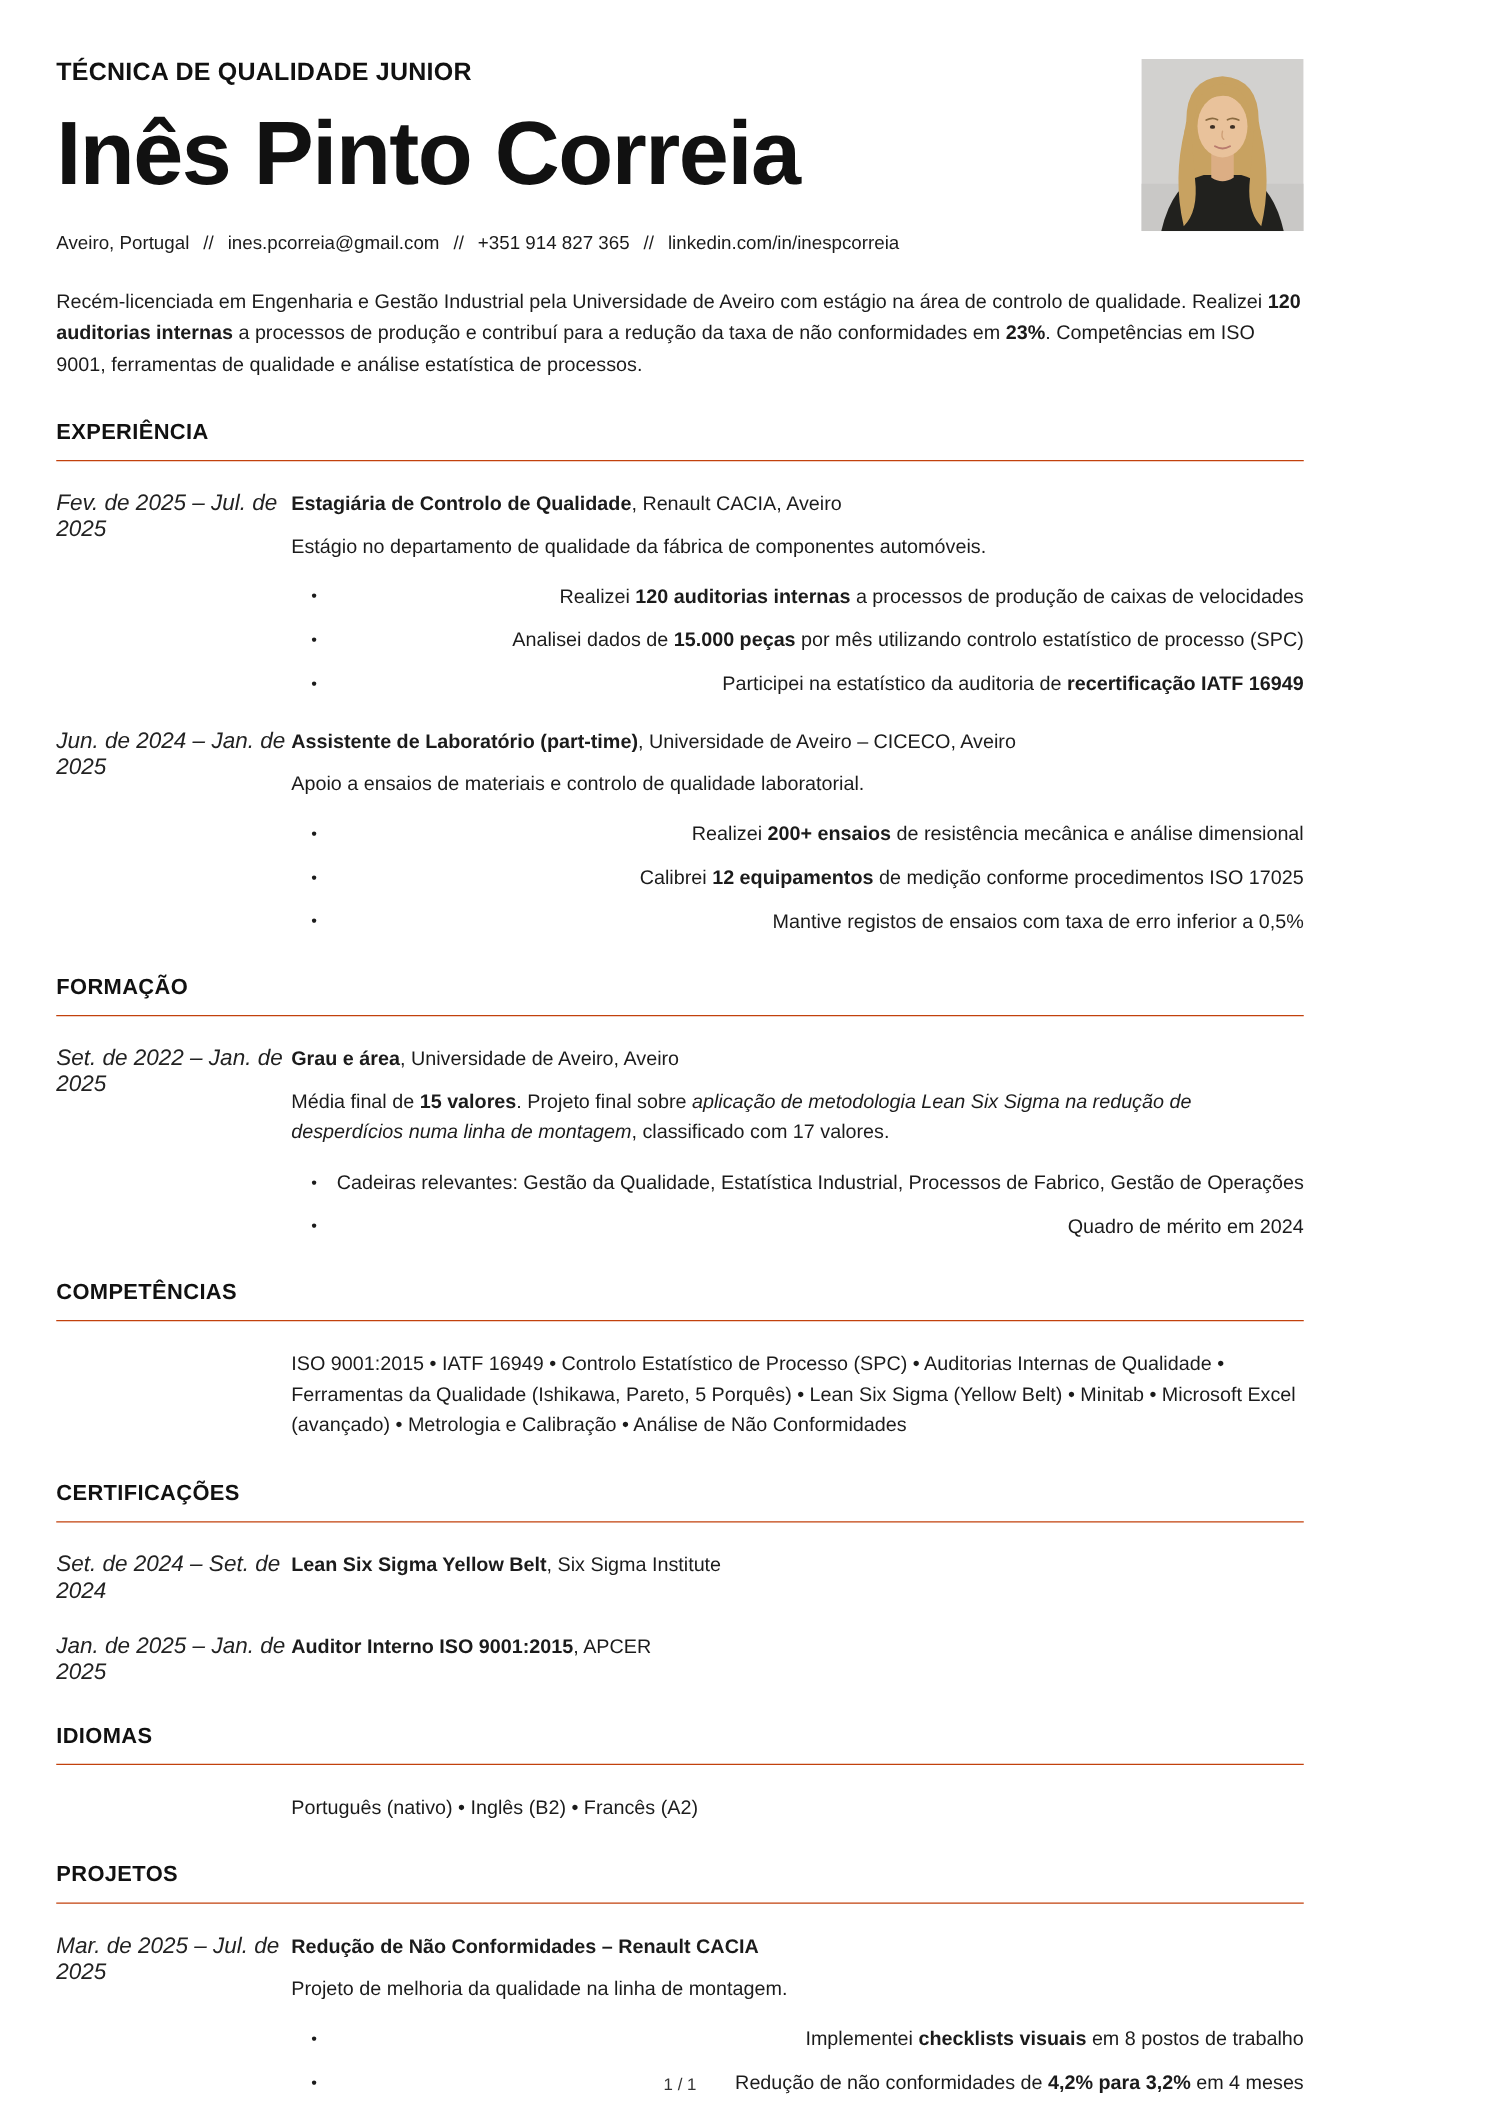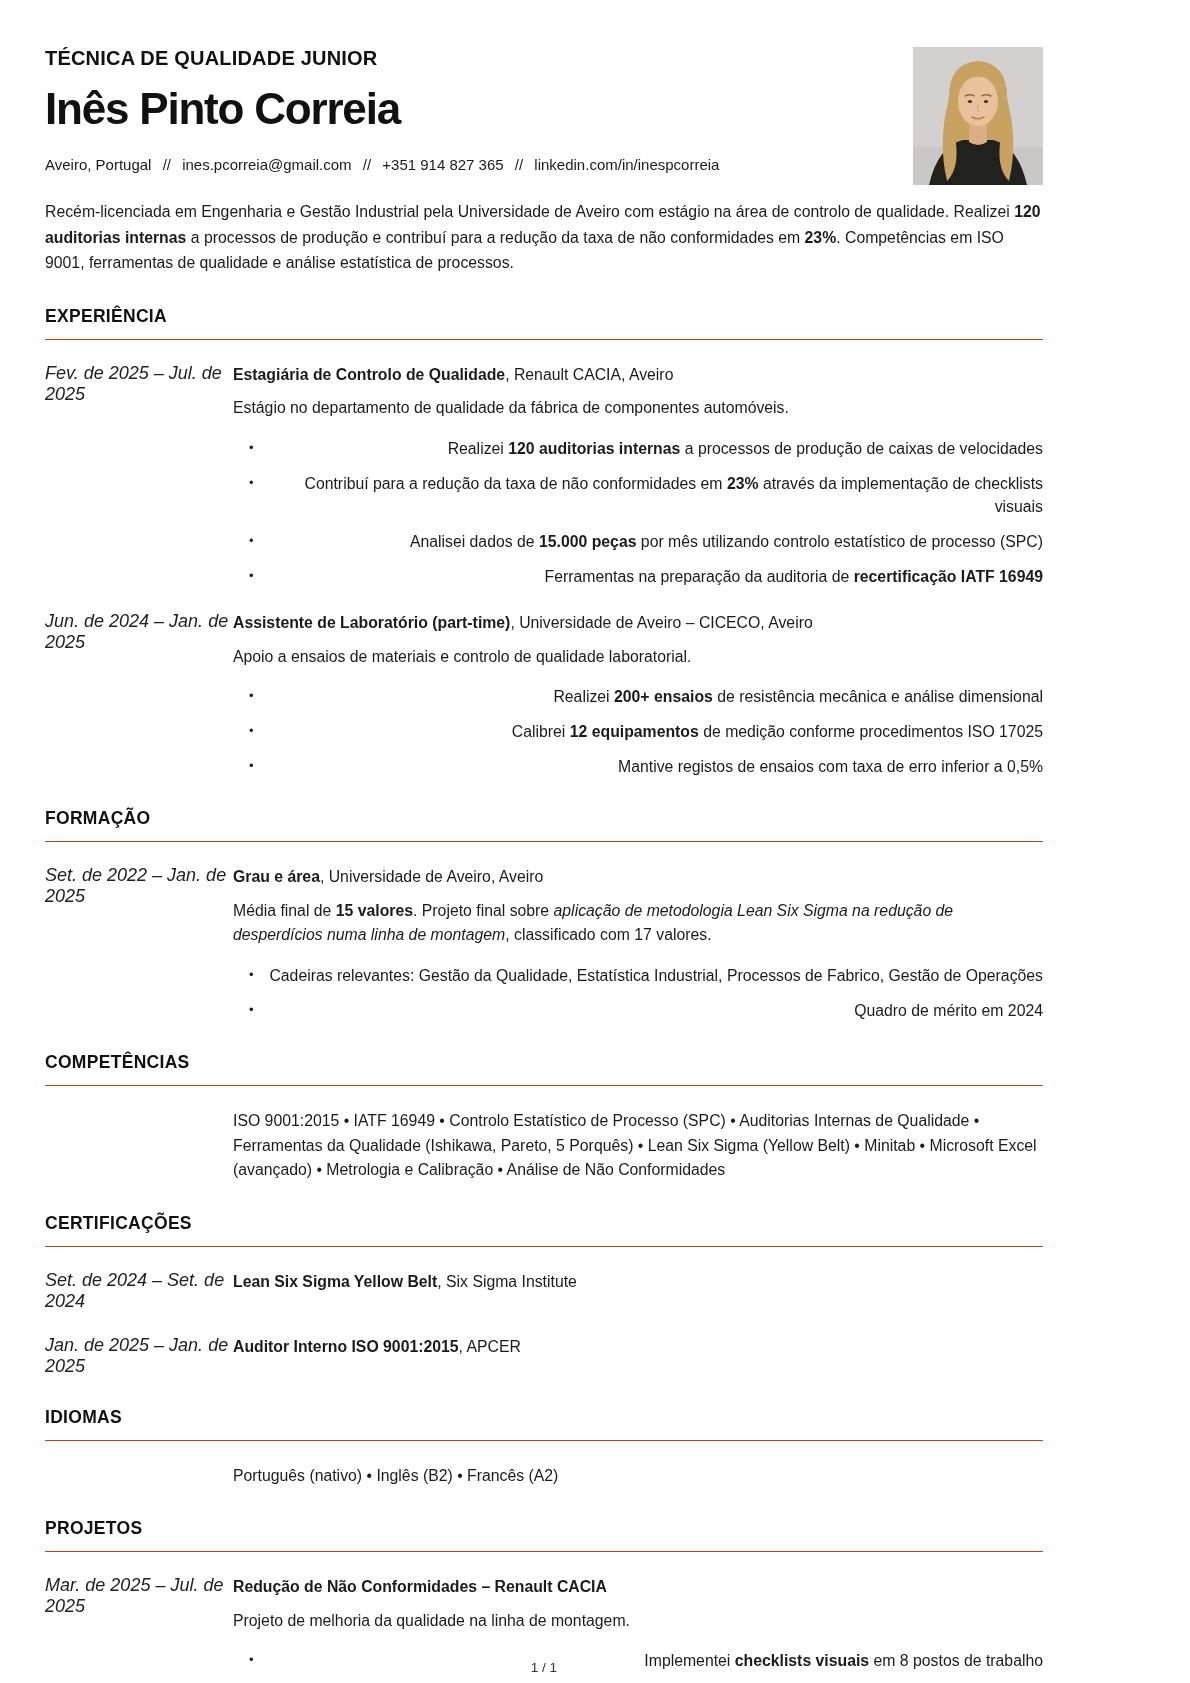--- a/index.html
+++ b/index.html
@@ -3,21 +3,21 @@
 <meta charset="utf-8">
 <style>
   html,body{margin:0;padding:0;background:#ffffff;}
   .page{
     width:1088px;height:1683px;box-sizing:border-box;position:relative;
     background:#ffffff;padding:47px 45px 0 45px;
     font-family:"Liberation Sans",sans-serif;color:#1b1b1b;
   }
   header{position:relative;}
   .job-title{font-size:20px;font-weight:700;letter-spacing:.2px;color:#111;margin:0;}
-  .name{font-size:44px;font-weight:700;letter-spacing:-1.2px;line-height:1.05;color:#111;margin:16px 0 0 0;}
+  .name{font-size:72px;font-weight:700;letter-spacing:-1.2px;line-height:1.05;color:#111;margin:16px 0 0 0;}
   .contact{margin-top:24px;font-size:15px;color:#1b1b1b;white-space:nowrap;}
   .contact .sep{margin:0 7px 0 7px;color:#1b1b1b;}
   .summary{margin:26px 0 0 0;font-size:15.8px;line-height:1.62;max-width:1100px;}
   .photo{position:absolute;top:0;right:0;width:130px;height:138px;overflow:hidden;}
   .photo svg{display:block;}
   main{display:block;}
   section{margin-top:30px;}
   .section-title{
     font-size:17.5px;font-weight:700;letter-spacing:.3px;color:#111;
     margin:0;padding:0 0 12px 0;border-bottom:1px solid #c2410c;
@@ -79,23 +79,22 @@
   <main>
       <section>
         <h2 class="section-title">EXPERIÊNCIA</h2>
         <div class="entry">
           <div class="entry-date">Fev. de 2025 – Jul. de 2025</div>
           <div class="entry-content">
             <div class="entry-title"><span class="b">Estagiária de Controlo de Qualidade</span><span>, Renault CACIA, Aveiro</span></div>
             <div class="entry-desc"><span>Estágio no departamento de qualidade da fábrica de componentes automóveis.</span></div>
             <ul class="bullets">
               <li><span>Realizei </span><span class="b">120 auditorias internas</span><span> a processos de produção de caixas de velocidades</span></li>
-              <li><span>Contribuí para a redução da taxa de não conformidades em </span><span class="b">23%</span><span> através da implementação de checklists visuais</span></li>
               <li><span>Analisei dados de </span><span class="b">15.000 peças</span><span> por mês utilizando controlo estatístico de processo (SPC)</span></li>
-              <li><span>Ferramentas na preparação da auditoria de </span><span class="b">recertificação IATF 16949</span></li>
+              <li><span>Participei na estatístico da auditoria de </span><span class="b">recertificação IATF 16949</span></li>
             </ul>
           </div>
         </div>
         <div class="entry">
           <div class="entry-date">Jun. de 2024 – Jan. de 2025</div>
           <div class="entry-content">
             <div class="entry-title"><span class="b">Assistente de Laboratório (part-time)</span><span>, Universidade de Aveiro – CICECO, Aveiro</span></div>
             <div class="entry-desc"><span>Apoio a ensaios de materiais e controlo de qualidade laboratorial.</span></div>
             <ul class="bullets">
               <li><span>Realizei </span><span class="b">200+ ensaios</span><span> de resistência mecânica e análise dimensional</span></li>

